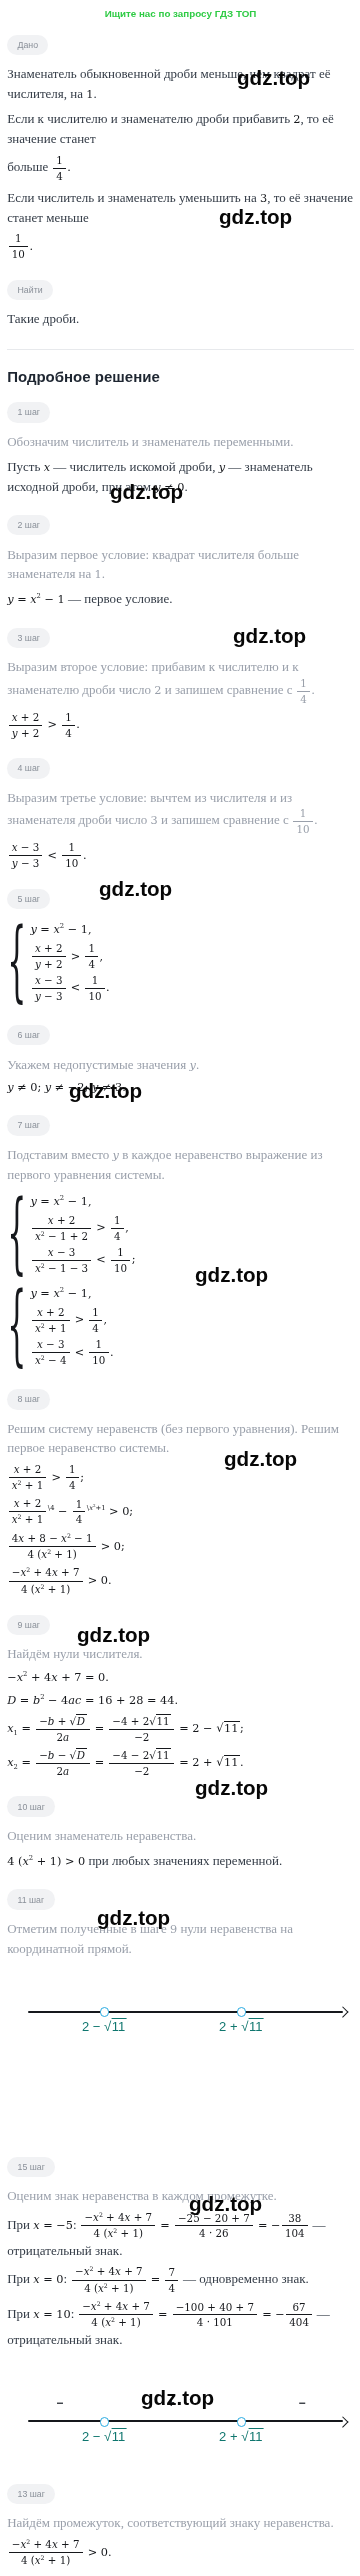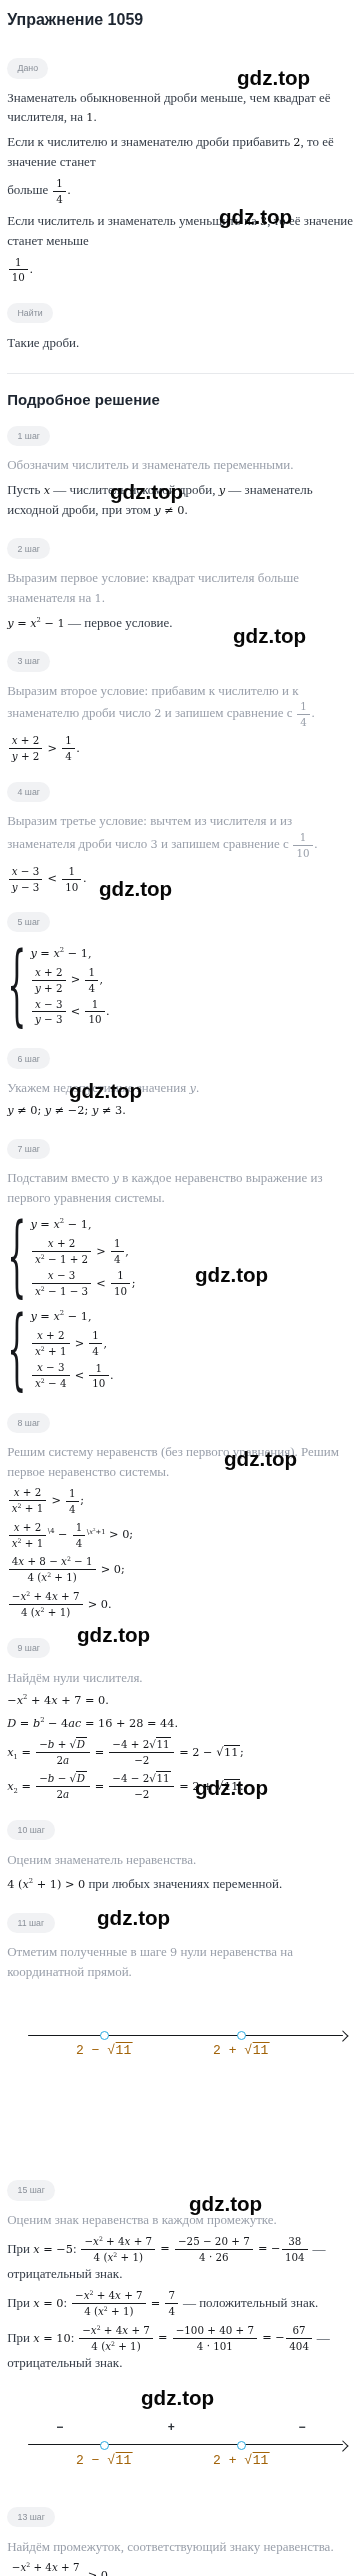--- a/index.html
+++ b/index.html
@@ -25,28 +25,28 @@
   .divider{border:none;border-top:0.5px solid #e7e9ec;margin:20.6px 0 17.5px;}
   .system{display:flex;align-items:center;gap:4.1px;margin:7.2px 0;}
   .brace{font-family:"DejaVu Serif",serif;color:#16181c;display:inline-block;transform-origin:center;line-height:1;}
   .sysrows{display:flex;flex-direction:column;}
   .sysrows .p{margin:1.5px 0;}
   .numline{position:relative;margin:23px 0 23px 20.6px;width:319px;}
   .nl-line{position:absolute;left:0;right:4.1px;height:1.5px;background:#15181c;border-radius:1px;}
   .nl-arrow{position:absolute;right:0;width:6.7px;height:6.7px;border-top:1.5px solid #15181c;border-right:1.5px solid #15181c;transform:rotate(45deg);}
   .nl-circle{position:absolute;width:9.3px;height:9.3px;box-sizing:border-box;border:1.8px solid #29abe2;background:#fff;border-radius:50%;margin-left:-4.6px;z-index:3;}
   .nl-sign{position:absolute;transform:translateX(-50%);font:700 12px "Liberation Sans",sans-serif;color:#2a2f36;}
-  .nlab{position:absolute;transform:translateX(-50%);font-family:Liberation Mono, monospace;font-size:13px;color:#a16207;white-space:nowrap;}
+  .nlab{position:absolute;transform:translateX(-50%);font-family:Liberation Sans, sans-serif;font-size:13px;color:#0f766e;white-space:nowrap;}
   .wm{position:absolute;font:600 20.6px "Liberation Sans",sans-serif;color:#070707;white-space:nowrap;z-index:5;pointer-events:none;}
 </style>
 </head>
 <body>
 
 <div id="page">
-  <h1 class="title">Упражнение 1059</h1>
+  <a class="promo">Ищите нас по запросу ГДЗ ТОП</a>
   <main id="blocks"><div class="badge">Дано</div><div class="p"><span class="pt">Знаменатель обыкновенной дроби меньше, чем квадрат её числителя, на </span><span class="pm">1</span><span class="pt">.</span></div><div class="p"><span class="pt">Если к числителю и знаменателю дроби прибавить </span><span class="pm">2</span><span class="pt">, то её значение станет</span></div><div class="p"><span class="pt">больше </span><span class="pm"><span class="fr">
             <span class="fn">1</span>
             <span class="fd">4</span>
           </span>.</span></div><div class="p"><span class="pt">Если числитель и знаменатель уменьшить на </span><span class="pm">3</span><span class="pt">, то её значение станет меньше</span></div><div class="p"><span class="pm"><span class="fr">
             <span class="fn">1</span>
             <span class="fd">10</span>
           </span>.</span></div><div class="badge">Найти</div><div class="p" style="margin-bottom: 18.5px;"><span class="pt">Такие дроби.</span></div><hr class="divider"><h2 class="subtitle">Подробное решение</h2><div class="badge">1 шаг</div><div class="p muted"><span class="pt">Обозначим числитель и знаменатель переменными.</span></div><div class="p"><span class="pt">Пусть </span><span class="pm"><i>x</i></span><span class="pt"> — числитель искомой дроби, </span><span class="pm"><i>y</i></span><span class="pt"> — знаменатель исходной дроби, при этом </span><span class="pm"><i>y</i> ≠ 0</span><span class="pt">.</span></div><div class="badge">2 шаг</div><div class="p muted"><span class="pt">Выразим первое условие: квадрат числителя больше знаменателя на </span><span class="pm">1</span><span class="pt">.</span></div><div class="p"><span class="pm"><i>y</i> = <i>x</i><sup>2</sup> − 1</span><span class="pt"> — первое условие.</span></div><div class="badge">3 шаг</div><div class="p muted"><span class="pt">Выразим второе условие: прибавим к числителю и к знаменателю дроби число </span><span class="pm">2</span><span class="pt"> и запишем сравнение с </span><span class="pm"><span class="fr">
             <span class="fn">1</span>
             <span class="fd">4</span>
           </span></span><span class="pt">.</span></div><div class="p"><span class="pm"><span class="fr">
@@ -166,21 +166,21 @@
             <span class="fd">4 · 26</span>
           </span> = −<span class="fr">
             <span class="fn">38</span>
             <span class="fd">104</span>
           </span></span><span class="pt"> — отрицательный знак.</span></div><div class="p"><span class="pt">При </span><span class="pm"><i>x</i> = 0</span><span class="pt">: </span><span class="pm"><span class="fr">
             <span class="fn">−<i>x</i><sup>2</sup> + 4<i>x</i> + 7</span>
             <span class="fd">4 (<i>x</i><sup>2</sup> + 1)</span>
           </span> = <span class="fr">
             <span class="fn">7</span>
             <span class="fd">4</span>
-          </span></span><span class="pt"> — положительный знак.</span></div><div class="p"><span class="pt">При </span><span class="pm"><i>x</i> = 10</span><span class="pt">: </span><span class="pm"><span class="fr">
+          </span></span><span class="pt"> — одновременно знак.</span></div><div class="p"><span class="pt">При </span><span class="pm"><i>x</i> = 10</span><span class="pt">: </span><span class="pm"><span class="fr">
             <span class="fn">−<i>x</i><sup>2</sup> + 4<i>x</i> + 7</span>
             <span class="fd">4 (<i>x</i><sup>2</sup> + 1)</span>
           </span> = <span class="fr">
             <span class="fn">−100 + 40 + 7</span>
             <span class="fd">4 · 101</span>
           </span> = −<span class="fr">
             <span class="fn">67</span>
             <span class="fd">404</span>
           </span></span><span class="pt"> — отрицательный знак.</span></div><div class="numline" style="height: 72px; margin-bottom: 26px;">
         <div class="nl-line" style="top: 48px;"></div>

